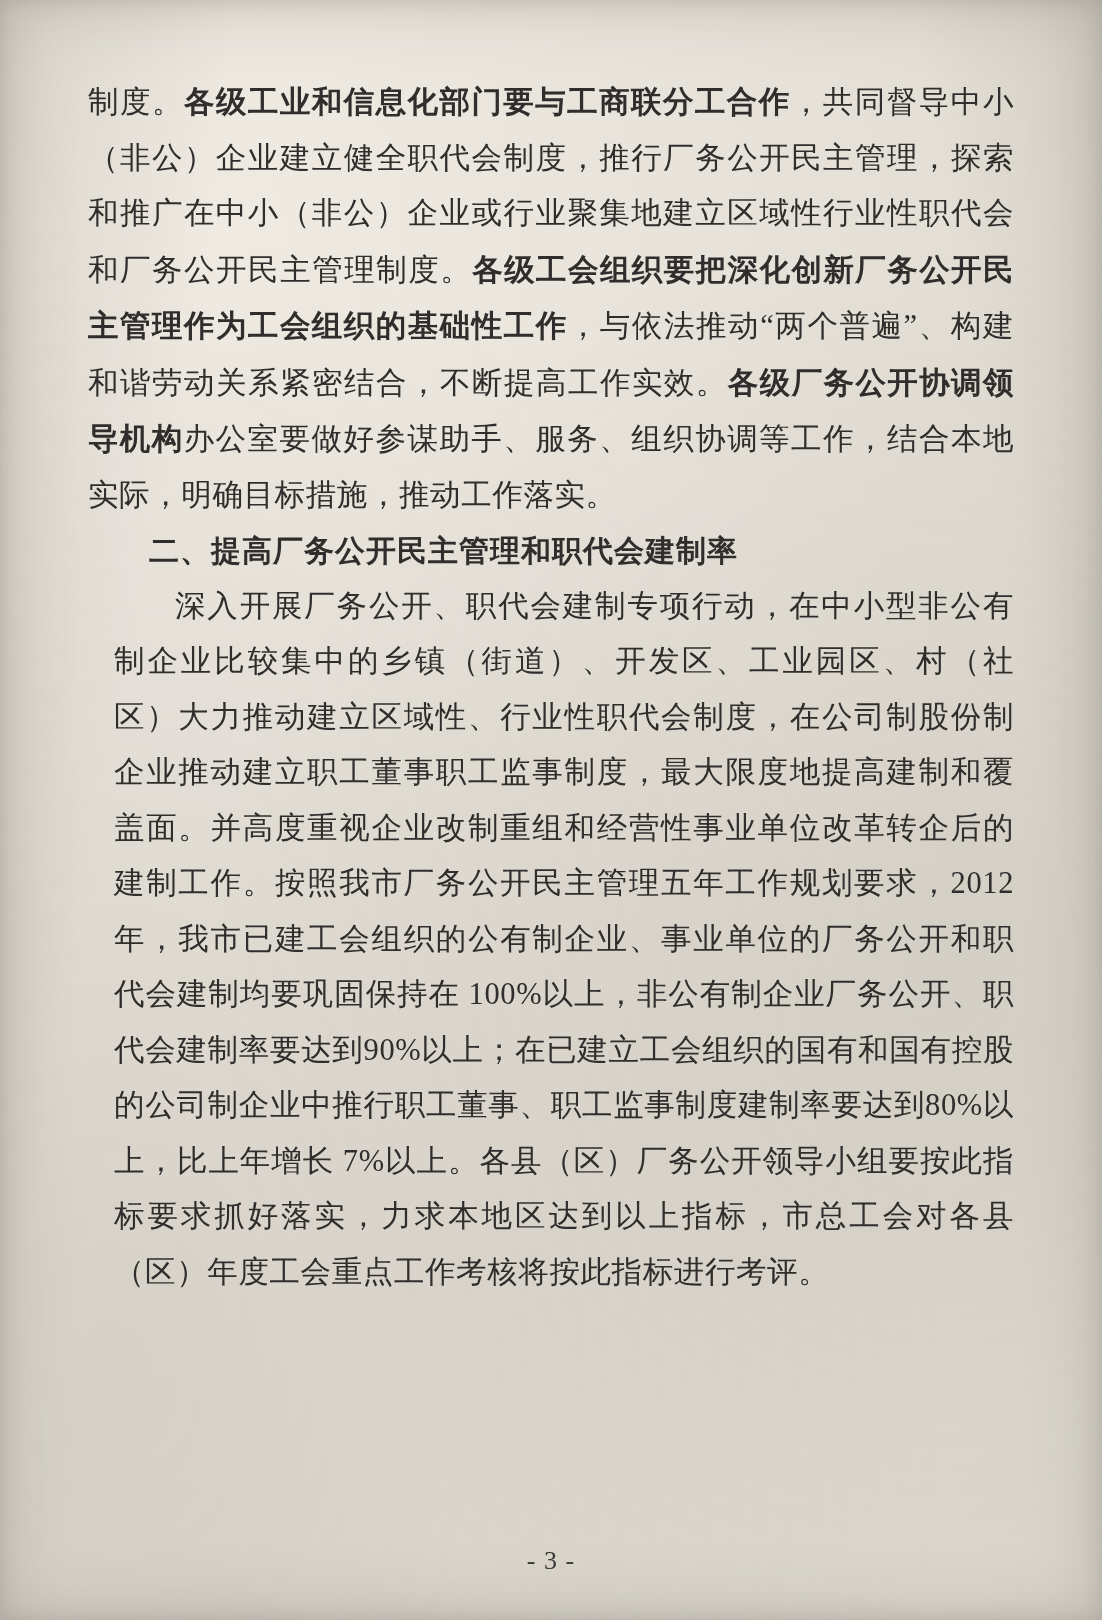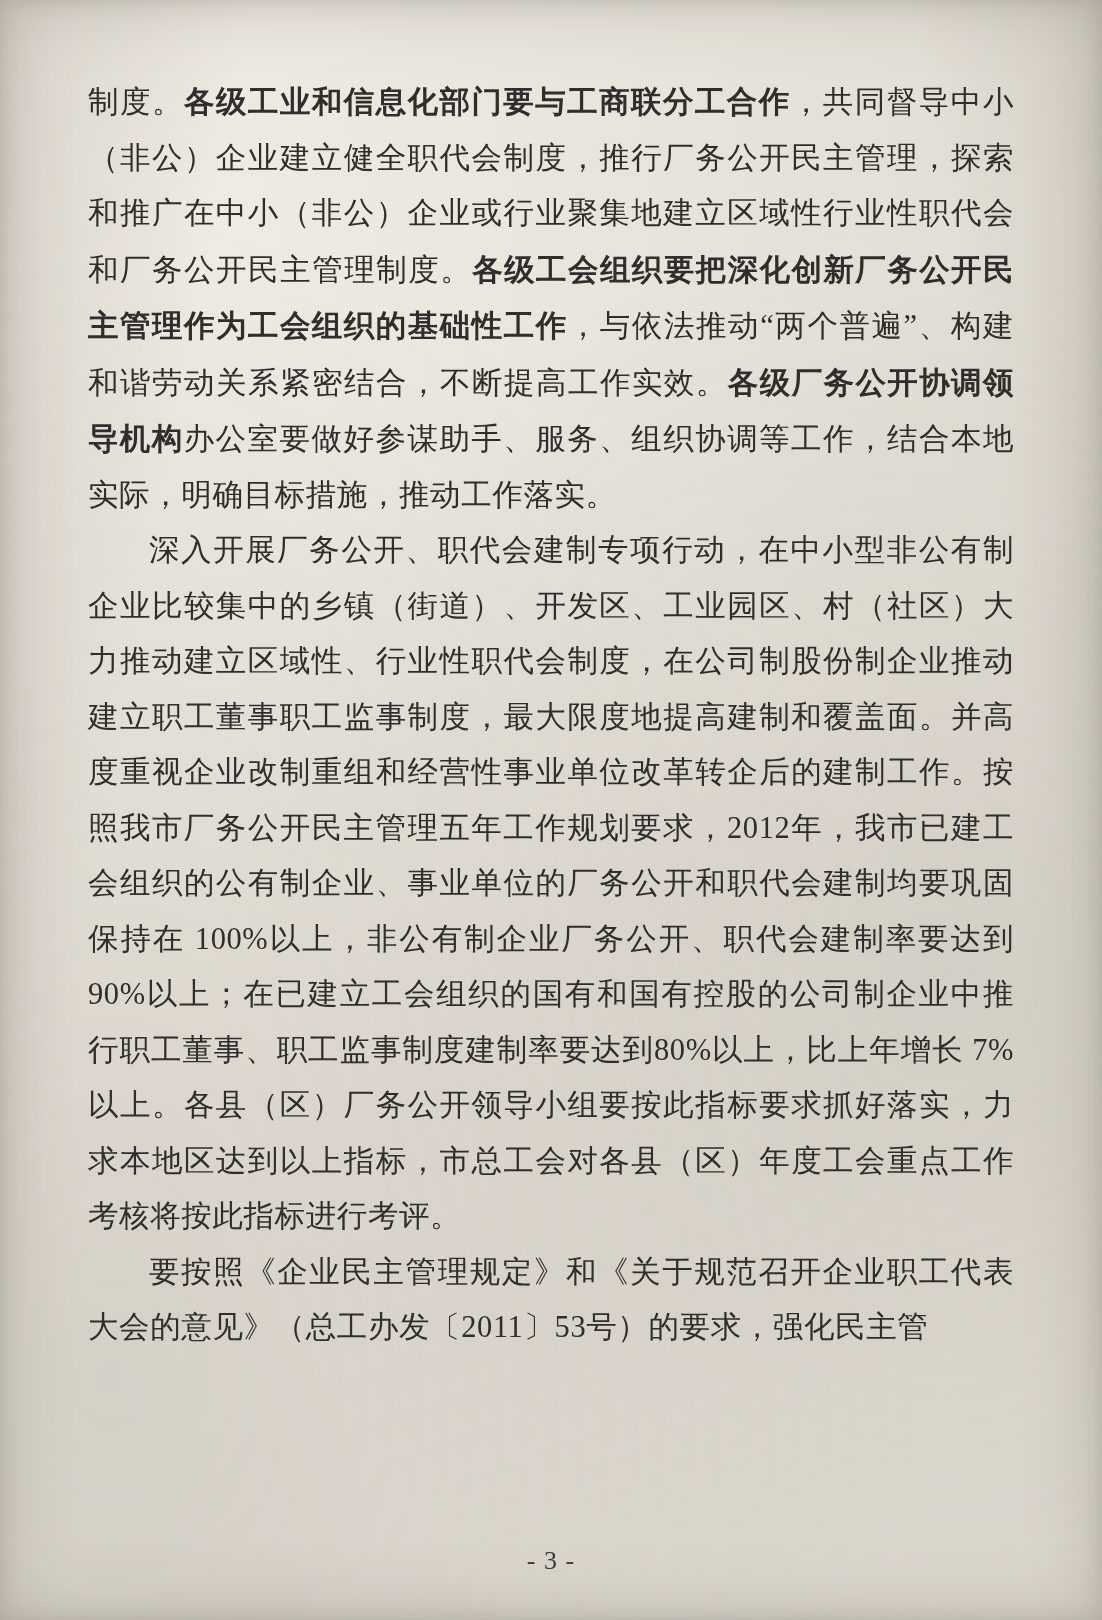--- a/index.html
+++ b/index.html
@@ -49,20 +49,21 @@
     letter-spacing: 0.6px;
     text-align: justify;
     text-justify: inter-ideograph;
   }
   .para {
     margin: 0 0 0 0;
     text-indent: 0;
   }
   .para.indent {
     text-indent: 61px;
+    margin-left: 26px;
   }
   .heading {
     margin: 0;
     text-indent: 61px;
     font-weight: bold;
     font-family: "Liberation Sans", "DejaVu Sans", sans-serif;
     font-size: 30px;
     letter-spacing: 1px;
   }
   .b {
@@ -83,20 +84,20 @@
   }
 </style>
 </head>
 <body>
 
 <div class="page">
   <div class="grain"></div>
 
   <div class="doc-body">
       <p class="para"><span>制度。</span><span class="b">各级工业和信息化部门要与工商联分工合作</span><span>，共同督导中小（非公）企业建立健全职代会制度，推行厂务公开民主管理，探索和推广在中小（非公）企业或行业聚集地建立区域性行业性职代会和厂务公开民主管理制度。</span><span class="b">各级工会组织要把深化创新厂务公开民主管理作为工会组织的基础性工作</span><span>，与依法推动“两个普遍”、构建和谐劳动关系紧密结合，不断提高工作实效。</span><span class="b">各级厂务公开协调领导机构</span><span>办公室要做好参谋助手、服务、组织协调等工作，结合本地实际，明确目标措施，推动工作落实。</span></p>
+      <p class="heading">二、提高厂务公开民主管理和职代会建制率</p>
       <p class="para indent"><span>深入开展厂务公开、职代会建制专项行动，在中小型非公有制企业比较集中的乡镇（街道）、开发区、工业园区、村（社区）大力推动建立区域性、行业性职代会制度，在公司制股份制企业推动建立职工董事职工监事制度，最大限度地提高建制和覆盖面。并高度重视企业改制重组和经营性事业单位改革转企后的建制工作。按照我市厂务公开民主管理五年工作规划要求，2012年，我市已建工会组织的公有制企业、事业单位的厂务公开和职代会建制均要巩固保持在 100%以上，非公有制企业厂务公开、职代会建制率要达到90%以上；在已建立工会组织的国有和国有控股的公司制企业中推行职工董事、职工监事制度建制率要达到80%以上，比上年增长 7%以上。各县（区）厂务公开领导小组要按此指标要求抓好落实，力求本地区达到以上指标，市总工会对各县（区）年度工会重点工作考核将按此指标进行考评。</span></p>
-      <p class="para indent"><span>要按照《企业民主管理规定》和《关于规范召开企业职工代表大会的意见》（总工办发〔2011〕53号）的要求，强化民主管</span></p>
     </div>
 
   <div class="page-number">- 3 -</div>
 
   <div class="edge-shadow"></div>
 </div>
 
 </body></html>

